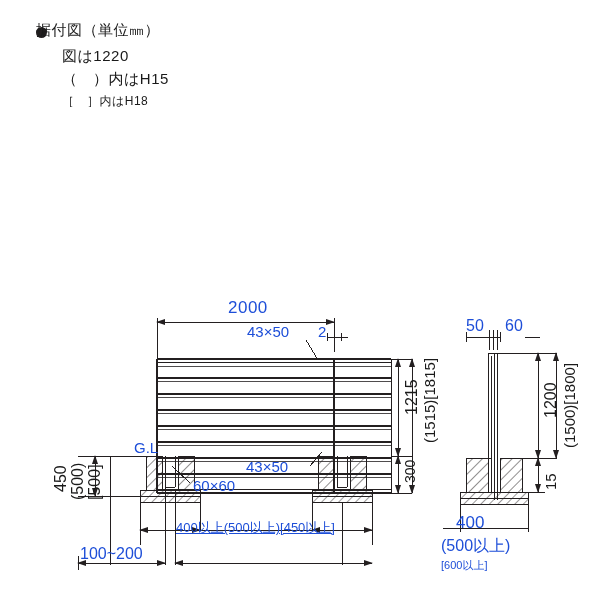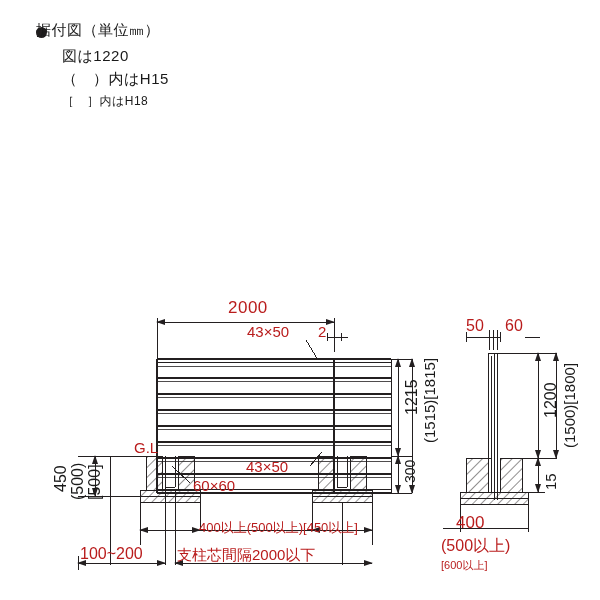--- a/index.html
+++ b/index.html
@@ -12,21 +12,21 @@
   .hdr{position:absolute;left:0;top:0;}
   .hdr-title{position:absolute;left:36px;top:21px;font-size:15px;letter-spacing:.5px;
              white-space:nowrap;}
   .bullet{position:absolute;left:36px;top:27px;width:11px;height:11px;border-radius:50%;
           background:#231f20;}
   .hdr-l1{position:absolute;left:62px;top:47px;font-size:15px;white-space:nowrap;letter-spacing:.5px;}
   .hdr-l2{position:absolute;left:62px;top:70px;font-size:15px;white-space:nowrap;letter-spacing:.5px;}
   .hdr-l3{position:absolute;left:62px;top:93px;font-size:12px;white-space:nowrap;letter-spacing:.5px;}
 
   
-  .t{position:absolute;font-size:13px;white-space:nowrap;color:#b91c1c;line-height:1;}
+  .t{position:absolute;font-size:13px;white-space:nowrap;color:#1d4ed8;line-height:1;}
   .t.sm{font-size:12px;}
   .vt{position:absolute;white-space:nowrap;font-size:13px;color:#1a1a1a;line-height:1;
       transform-origin:0 0;transform:rotate(-90deg);}
 
   svg{position:absolute;left:0;top:0;}
 </style>
 </head>
 <body>
 
 <div id="stage">
@@ -212,25 +212,24 @@
   <div class="vt" style="left:404px;top:415px;font-size:16px;">1215</div>
 
   <div class="vt" style="left:422px;top:443px;font-size:15px;">(1515)[1815]</div>
 
   <div class="vt" style="left:403px;top:483px;font-size:14px;">300</div>
 
   <div class="vt" style="left:53px;top:492px;font-size:16px;">450</div>
   <div class="vt" style="left:70px;top:500px;font-size:16px;">(500)</div>
   <div class="vt" style="left:87px;top:500px;font-size:16px;">[500]</div>
 
-  <div class="t sm" style="left:199px;top:521px;font-size:13px;">400以上(500以上)[450以上]</div>
+  <div class="t sm" style="left:176px;top:521px;font-size:13px;text-decoration:underline;">400以上(500以上)[450以上]</div>
 
   <div class="t" style="left:80px;top:546px;font-size:16px;">100~200</div>
 
-  <div class="t" style="left:177px;top:547px;font-size:15px;">支柱芯間隔2000以下</div>
 
   <div class="t" style="left:466px;top:318px;font-size:16px;">50</div>
   <div class="t" style="left:505px;top:318px;font-size:16px;">60</div>
 
   <div class="vt" style="left:543px;top:418px;font-size:16px;">1200</div>
 
   <div class="vt" style="left:562px;top:448px;font-size:15px;">(1500)[1800]</div>
 
   <div class="vt" style="left:543px;top:490px;font-size:15px;">15</div>
 

